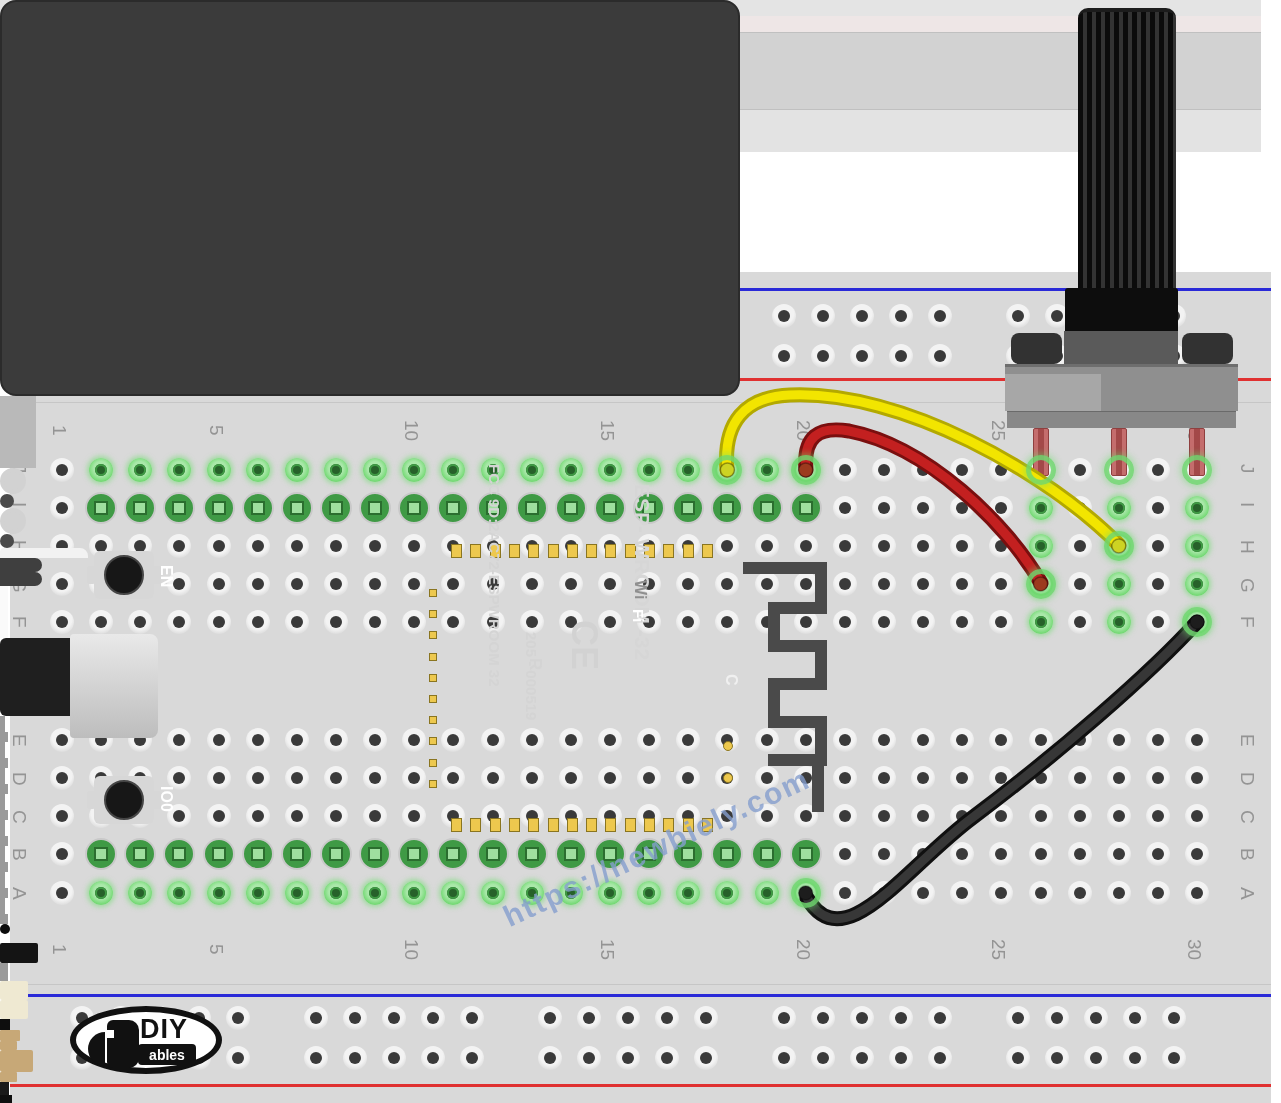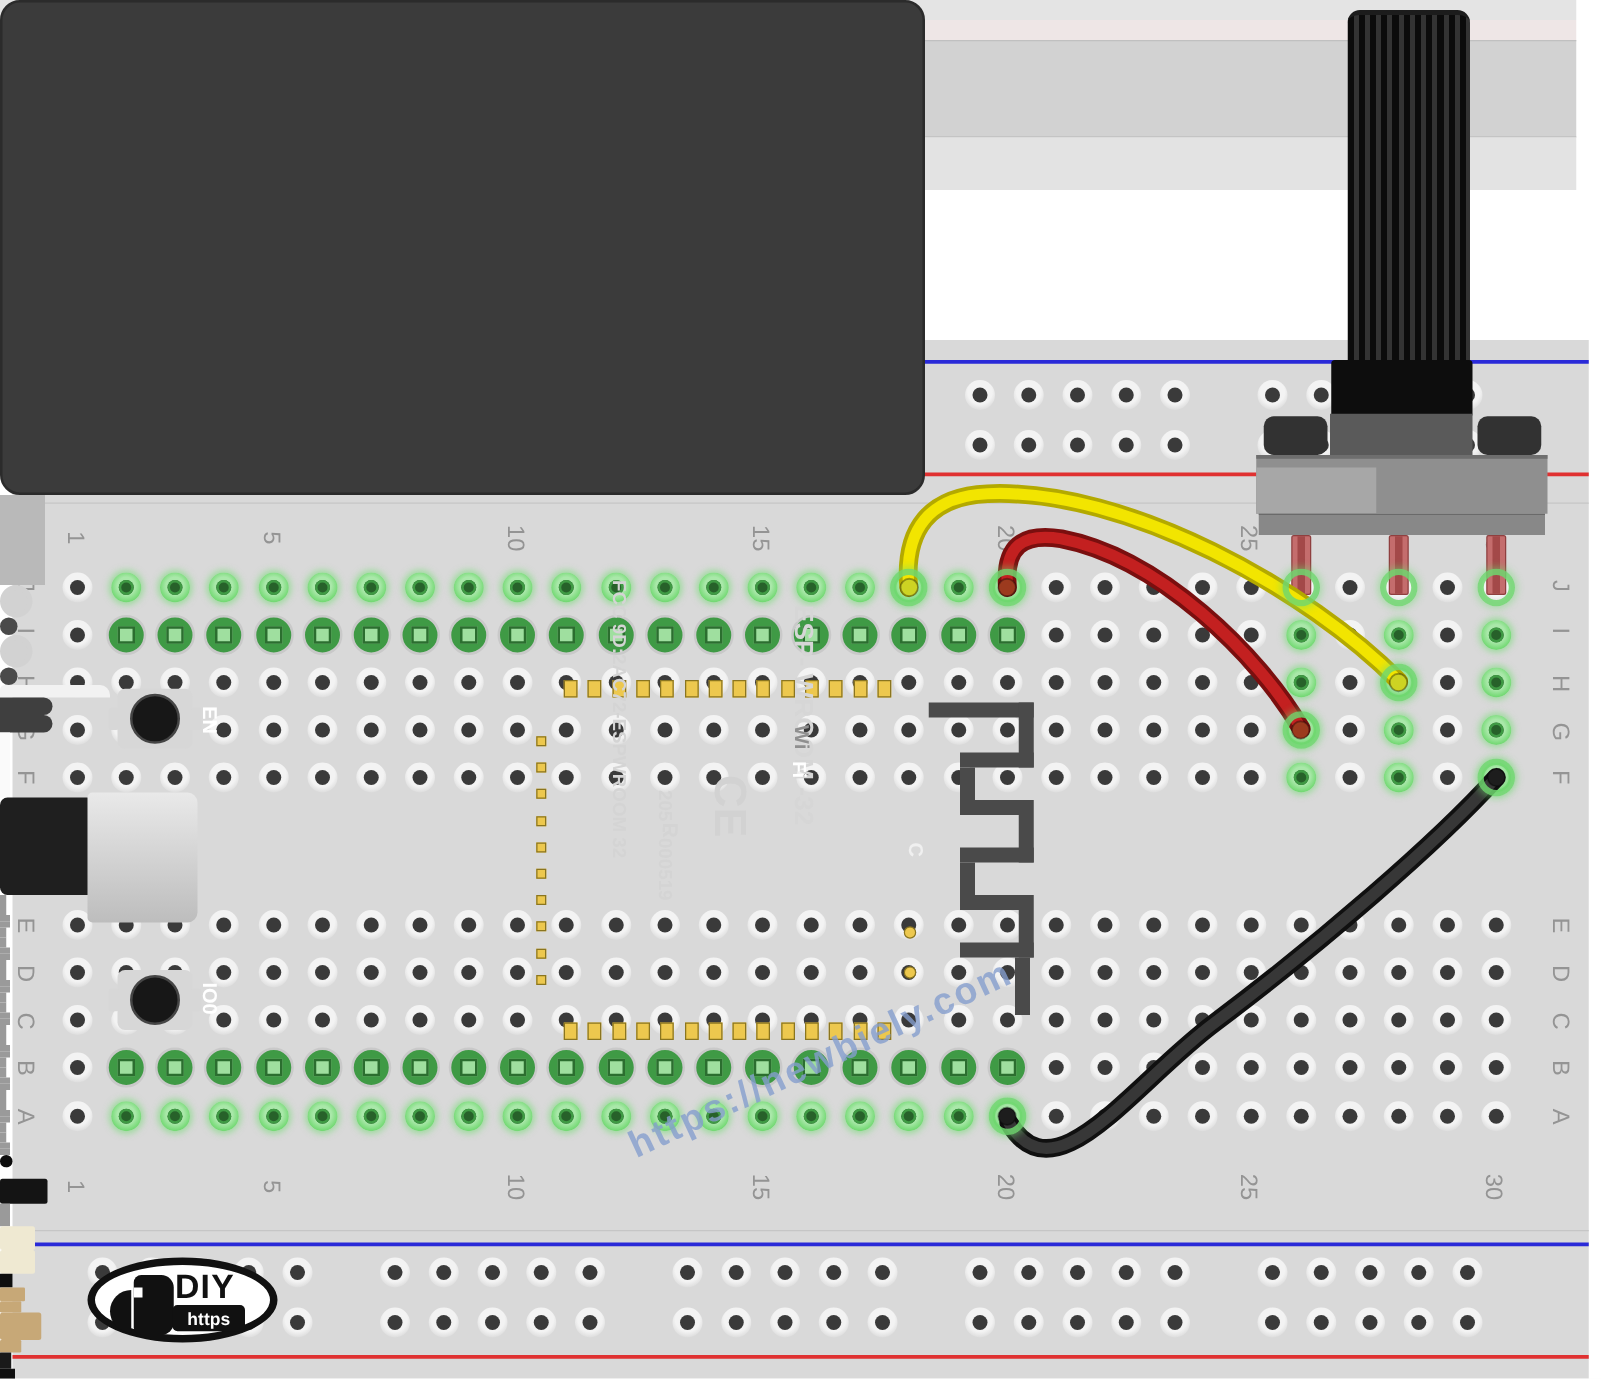--- a/index.html
+++ b/index.html
@@ -1625,15 +1625,15 @@
       <div class="glowring" style="left: 1103.78px; top: 455px;"></div>
       <div class="glowring" style="left: 1182.06px; top: 455px;"></div>
     </div>
 
   <div id="diyables-logo">
     <div id="diy-ellipse"></div>
     <div id="diy-icon-a"></div>
     <div id="diy-icon-b"></div>
     <div id="diy-icon-notch"></div>
     <div id="diy-text-top">DIY</div>
-    <div id="diy-text-badge">https</div>
+    <div id="diy-text-badge">ables</div>
   </div>
 </div>
 
 </body></html>

